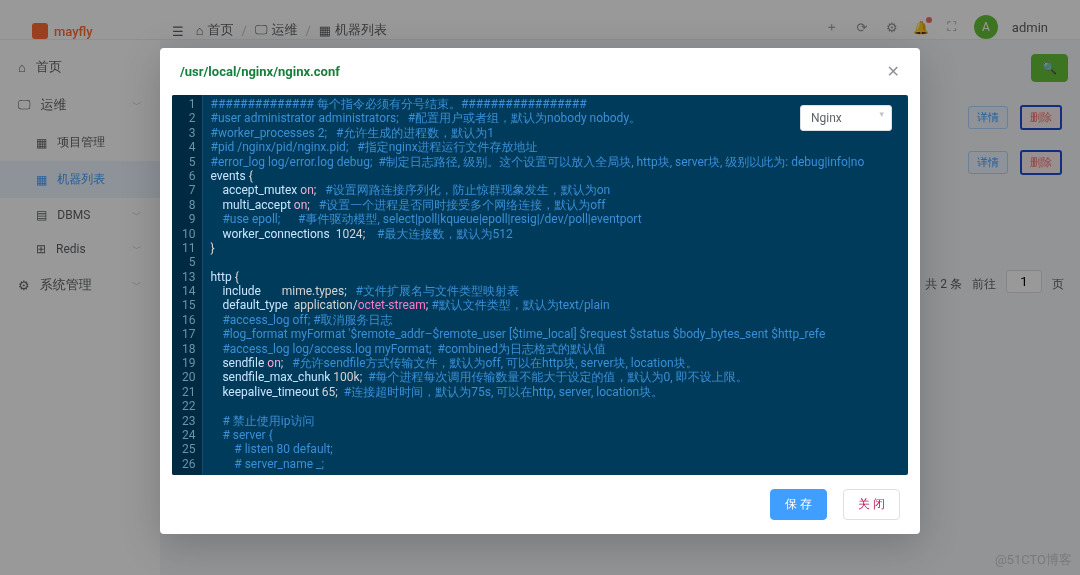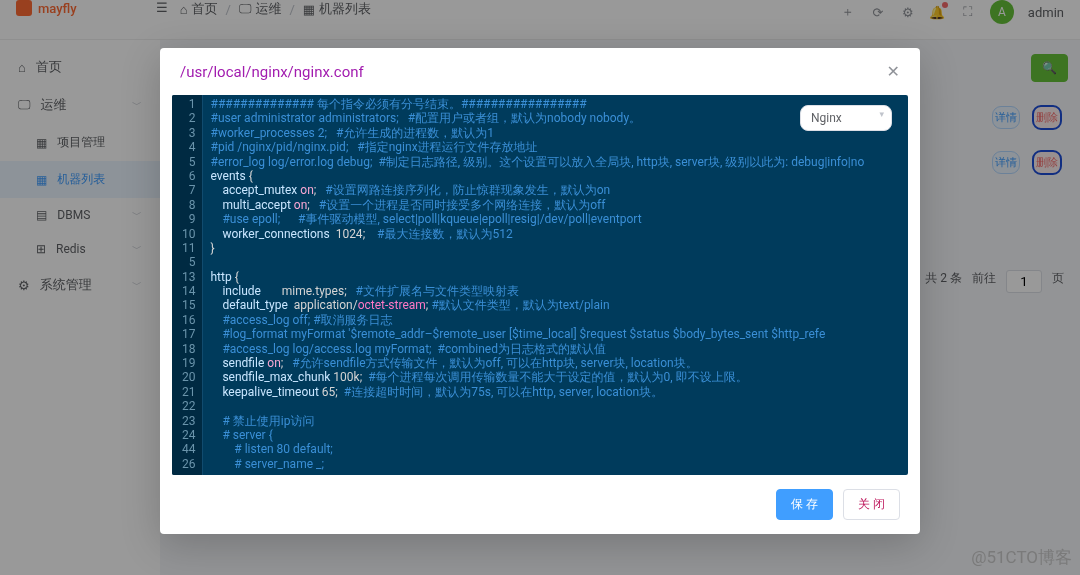--- a/index.html
+++ b/index.html
@@ -1,17 +1,17 @@
 <!DOCTYPE html>
 <html><head>
 <meta charset="utf-8">
 <style>
 *{margin:0;padding:0;box-sizing:border-box;font-family:-apple-system,BlinkMacSystemFont,"Segoe UI",Roboto,sans-serif}
 body{width:1080px;height:575px;background:#f5f7fa;overflow:hidden;position:relative}
-.topbar{height:40px;background:#fff;display:flex;align-items:flex-start;padding:0 16px;border-bottom:1px solid #eee;font-size:13px;color:#606266}
+.topbar{height:40px;background:#fff;display:flex;align-items:flex-end;padding:0 32px;border-bottom:1px solid #eee;font-size:13px;color:#606266}
 .logo{display:flex;align-items:center;gap:6px;color:#ff6b35;font-weight:500;width:140px}
 .logo-icon{width:16px;height:16px;background:#ff6b35;border-radius:3px}
 .menu-toggle{margin-right:12px;cursor:pointer;color:#606266}
 .breadcrumb{display:flex;align-items:center;gap:8px;flex:1}
 .breadcrumb-sep{color:#c0c4cc}
 .bc-item{display:flex;align-items:center;gap:4px}
 .topbar-right{display:flex;align-items:center;gap:14px}
 .topbar-icon{width:16px;height:16px;color:#909399;cursor:pointer;display:flex;align-items:center;justify-content:center}
 .notif{position:relative}
 .notif-dot{position:absolute;top:-2px;right:-2px;width:6px;height:6px;background:#f56c6c;border-radius:50%}
@@ -22,48 +22,48 @@
 .side-item.sub{padding-left:36px;font-size:12px}
 .side-item.active{color:#409eff;background:#ecf5ff}
 .side-arrow{margin-left:auto;font-size:10px;color:#c0c4cc}
 .main{flex:1;padding:12px;position:relative}
 .action-row{display:flex;gap:10px;align-items:center;margin-bottom:12px}
 .btn{padding:6px 14px;border-radius:4px;font-size:12px;border:1px solid #dcdfe6;background:#fff;cursor:pointer;color:#be185d}
 .btn.primary{background:#409eff;color:#fff;border-color:#409eff}
 .search-area{margin-left:auto;display:flex;gap:8px}
 .search-input{border:1px solid #dcdfe6;border-radius:4px;padding:6px 10px;font-size:12px;width:120px}
 .btn.green{background:#67c23a;color:#fff;border-color:#67c23a;padding:6px 10px}
-.tag{padding:3px 2px;border-radius:9px;font-size:11px;margin-left:6px}
+.tag{padding:3px 8px;border-radius:3px;font-size:11px;margin-left:6px}
 .tag.blue{background:#ecf5ff;color:#409eff;border:1px solid #b3d8ff}
 .tag.red{background:#fef0f0;color:#f56c6c;border:2px solid #1d4ed8}
-.pager{position:absolute;right:16px;top:230px;font-size:12px;color:#606266;display:flex;gap:10px;align-items:flex-start}
+.pager{position:absolute;right:16px;top:230px;font-size:12px;color:#606266;display:flex;gap:10px;align-items:flex-end}
 .page-input{width:36px;border:1px solid #dcdfe6;border-radius:3px;padding:3px;text-align:center}
 
 .modal-backdrop{position:absolute;inset:0;background:rgba(0,0,0,0.4);display:flex;align-items:flex-start;justify-content:center;padding-top:48px}
 .modal{width:760px;background:#fff;border-radius:4px;box-shadow:0 10px 40px rgba(0,0,0,0.2);display:flex;flex-direction:column;max-height:500px}
 .modal-header{padding:14px 20px;display:flex;align-items:center;justify-content:space-between}
-.modal-title{font-size:15px;color:#a21caf;font-weight:400}
+.modal-title{font-size:13px;color:#15803d;font-weight:700}
 .modal-close{color:#909399;cursor:pointer;font-size:16px}
 .modal-body{padding:0 12px;flex:1;overflow:hidden;position:relative}
 .editor-wrap{position:relative;background:#003b5c;border-radius:2px;height:380px;overflow:hidden}
-.lang-select{position:absolute;top:10px;right:16px;z-index:5;background:#fff;border:1px solid #dcdfe6;border-radius:8px;padding:5px 24px 5px 10px;font-size:12px;color:#606266;width:92px}
+.lang-select{position:absolute;top:10px;right:16px;z-index:5;background:#fff;border:1px solid #dcdfe6;border-radius:3px;padding:5px 24px 5px 10px;font-size:12px;color:#606266;width:92px}
 .lang-arrow{position:absolute;top:14px;right:24px;z-index:6;font-size:9px;color:#c0c4cc;pointer-events:none}
 .editor{display:flex;font-family:Menlo,Consolas,monospace;font-size:12px;line-height:14.4px;height:100%;overflow:auto}
 .gutter{background:#002a42;color:#6a94ab;text-align:right;padding:2px 6px 2px 10px;user-select:none;border-right:1px solid #114b6e}
 .gutter div{height:14.4px}
 .code{padding:2px 8px;white-space:pre;color:#d4d4d4;flex:1}
 .code div{height:14.4px}
 .tok-comment{color:#3a8fd6}
 .tok-keyword{color:#f9a8d4}
 .tok-directive{color:#c8e6ff}
 .tok-value{color:#d4d4d4}
 .tok-pink{color:#ff79c6}
 .tok-sep{color:#3a8fd6}
-.modal-footer{padding:14px 20px;display:flex;justify-content:flex-end;gap:10px}
-.watermark{position:absolute;right:8px;bottom:6px;color:#7a7a7a;font-size:17px;z-index:999}
+.modal-footer{padding:14px 20px;display:flex;justify-content:flex-end;gap:16px}
+.watermark{position:absolute;right:8px;bottom:6px;color:#7a7a7a;font-size:13px;z-index:999}
 .row-stub{display:flex;justify-content:flex-end;gap:6px;padding:10px 6px;align-items:center}
 </style>
 </head>
 <body>
 
 <div class="topbar">
   <div class="logo">
     <span class="logo-icon"></span>
     <span>mayfly</span>
   </div>
@@ -152,21 +152,21 @@
               <div>15</div>
               <div>16</div>
               <div>17</div>
               <div>18</div>
               <div>19</div>
               <div>20</div>
               <div>21</div>
               <div>22</div>
               <div>23</div>
               <div>24</div>
-              <div>44</div>
+              <div>25</div>
               <div>26</div>
             </div>
           <div class="code" id="code"><div><span class="tok-sep">############## </span><span class="tok-comment">每个指令必须有分号结束。</span><span class="tok-sep">#################</span></div><div><span class="tok-comment">#user administrator administrators;   #配置用户或者组，默认为nobody nobody。</span></div><div><span class="tok-comment">#worker_processes 2;   #允许生成的进程数，默认为1</span></div><div><span class="tok-comment">#pid /nginx/pid/nginx.pid;   #指定nginx进程运行文件存放地址</span></div><div><span class="tok-comment">#error_log log/error.log debug;  #制定日志路径, 级别。这个设置可以放入全局块, http块, server块, 级别以此为: debug|info|no</span></div><div><span class="tok-directive">events</span> <span class="tok-value">{</span></div><div>    <span class="tok-directive">accept_mutex</span> <span class="tok-keyword">on</span>;   <span class="tok-comment">#设置网路连接序列化，防止惊群现象发生，默认为on</span></div><div>    <span class="tok-directive">multi_accept</span> <span class="tok-keyword">on</span>;   <span class="tok-comment">#设置一个进程是否同时接受多个网络连接，默认为off</span></div><div>    <span class="tok-comment">#use epoll;      #事件驱动模型, select|poll|kqueue|epoll|resig|/dev/poll|eventport</span></div><div>    <span class="tok-directive">worker_connections</span>  <span class="tok-value">1024</span>;    <span class="tok-comment">#最大连接数，默认为512</span></div><div><span class="tok-value">}</span></div><div> </div><div><span class="tok-directive">http</span> <span class="tok-value">{</span></div><div>    <span class="tok-directive">include</span>       <span class="tok-value">mime.types</span>;   <span class="tok-comment">#文件扩展名与文件类型映射表</span></div><div>    <span class="tok-directive">default_type</span>  <span class="tok-value">application/</span><span class="tok-pink">octet-stream</span>; <span class="tok-comment">#默认文件类型，默认为text/plain</span></div><div>    <span class="tok-comment">#access_log off; #取消服务日志</span></div><div>    <span class="tok-comment">#log_format myFormat '$remote_addr–$remote_user [$time_local] $request $status $body_bytes_sent $http_refe</span></div><div>    <span class="tok-comment">#access_log log/access.log myFormat;  #combined为日志格式的默认值</span></div><div>    <span class="tok-directive">sendfile</span> <span class="tok-keyword">on</span>;   <span class="tok-comment">#允许sendfile方式传输文件，默认为off, 可以在http块, server块, location块。</span></div><div>    <span class="tok-directive">sendfile_max_chunk</span> <span class="tok-value">100k</span>;  <span class="tok-comment">#每个进程每次调用传输数量不能大于设定的值，默认为0, 即不设上限。</span></div><div>    <span class="tok-directive">keepalive_timeout</span> <span class="tok-value">65</span>;  <span class="tok-comment">#连接超时时间，默认为75s, 可以在http, server, location块。</span></div><div> </div><div>    <span class="tok-comment"># 禁止使用ip访问</span></div><div>    <span class="tok-comment"># server {</span></div><div>        <span class="tok-comment"># listen 80 default;</span></div><div>        <span class="tok-comment"># server_name _;</span></div></div>
         </div>
       </div>
     </div>
     <div class="modal-footer">
       <button class="btn primary">保 存</button>
       <button class="btn">关 闭</button>
     </div>

